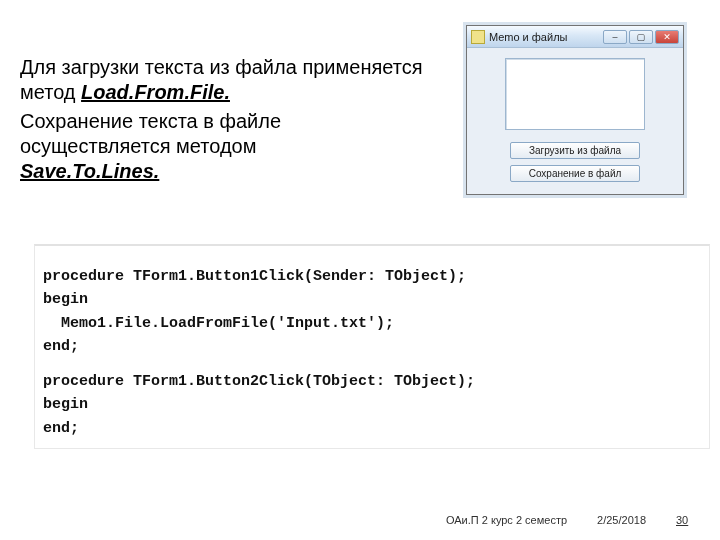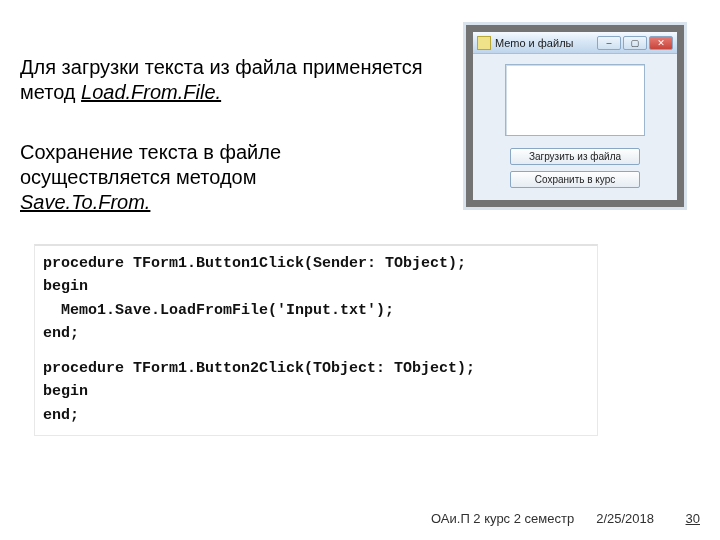--- a/index.html
+++ b/index.html
@@ -13,31 +13,31 @@
   }
   .text-col {
     position: absolute;
     left: 20px;
     top: 55px;
     width: 410px;
     font-size: 20px;
     line-height: 1.25;
     color: #000;
   }
-  .para2 { margin-top: 35px; }
-  em.u { font-style: italic; text-decoration: underline; font-weight: 400; }
+  .para2 { margin-top: 4px; }
+  em.u { font-style: italic; text-decoration: underline; font-weight: 700; }
 
   
   .app-window {
     position: absolute;
     right: 36px;
     top: 25px;
     width: 218px;
     background: #e9eff6;
-    border: 7px solid #737373;
+    border: 1px solid #737373;
     box-shadow: 0 0 0 3px #d8e3ee;
     font-size: 11px;
   }
   .titlebar {
     height: 22px;
     background: linear-gradient(#f5faff, #d8e7f6 45%, #bfd5ec);
     display: flex;
     align-items: center;
     padding: 0 4px;
     border-bottom: 1px solid #a8bfd6;
@@ -79,82 +79,82 @@
     border-radius: 2px;
     text-align: center;
     color: #222;
   }
 
   
   .code-wrap {
     position: absolute;
     left: 34px;
     top: 244px;
-    width: 564px;
+    width: 676px;
     border: 1px solid #e8e8e8;
     border-top: 2px solid #e2e2e2;
-    padding: 6px 8px 8px;
+    padding: 19px 8px 8px;
     background: #fff;
   }
   .codeline {
     font-family: "Courier New", monospace;
     font-size: 15px;
     font-weight: 700;
     color: #111;
     white-space: pre;
     line-height: 1.55;
   }
   .codeline.blank { height: 12px; }
 
   .footer {
     position: absolute;
     bottom: 14px;
     right: 20px;
-    font-size: 13px;
+    font-size: 11px;
     color: #303030;
     display: flex;
-    gap: 22px;
+    gap: 30px;
     align-items: baseline;
   }
-  .page-no { min-width: 24px; text-align: right; text-decoration: underline; }
+  .page-no { min-width: 24px; text-align: left; text-decoration: underline; }
 </style>
 </head>
 <body>
 
 <div class="text-col">
   <p>
     <span>Для загрузки текста из файла применяется метод </span>
     <em class="u">Load.From.File.</em>
   </p>
   <p class="para2">
     <span>Сохранение текста в файле осуществляется методом </span><br>
-    <em class="u">Save.To.From.</em>
+    <em class="u">Save.To.Lines.</em>
   </p>
 </div>
 
 <div class="app-window">
   <div class="titlebar">
     <span class="tico"></span>
     <span class="title-text">Memo и файлы</span>
     <span class="title-spacer"></span>
     <span class="wbtn">–</span>
     <span class="wbtn">▢</span>
     <span class="wbtn close">✕</span>
   </div>
   <div class="app-body">
     <div class="memo"></div>
     <button class="dbtn">Загрузить из файла</button>
-    <button class="dbtn">Сохранить в курс</button>
+    <button class="dbtn">Сохранение в файл</button>
   </div>
 </div>
 
 <div class="code-wrap">
   <div class="codeline">procedure TForm1.Button1Click(Sender: TObject);</div>
   <div class="codeline">begin</div>
-  <div class="codeline">  Memo1.Save.LoadFromFile('Input.txt');</div>
+  <div class="codeline">  Memo1.File.LoadFromFile('Input.txt');</div>
   <div class="codeline">end;</div>
   <div class="codeline blank"></div>
   <div class="codeline">procedure TForm1.Button2Click(TObject: TObject);</div>
   <div class="codeline">begin</div>
   <div class="codeline">end;</div>
 </div>
 
 <div class="footer">
   <span>ОАи.П 2 курс 2 семестр</span>
   <span>2/25/2018</span>

